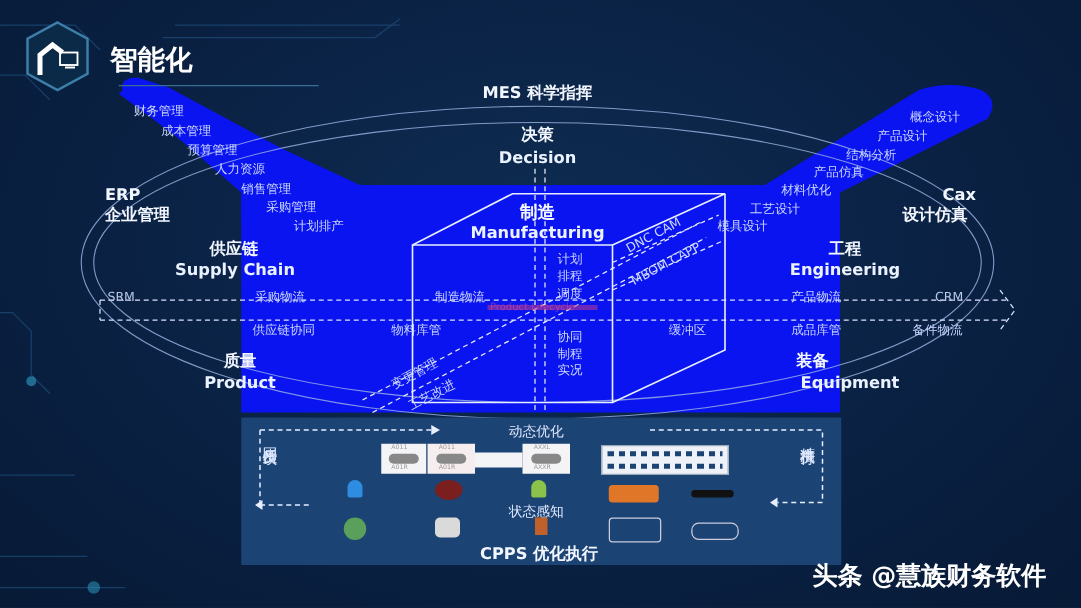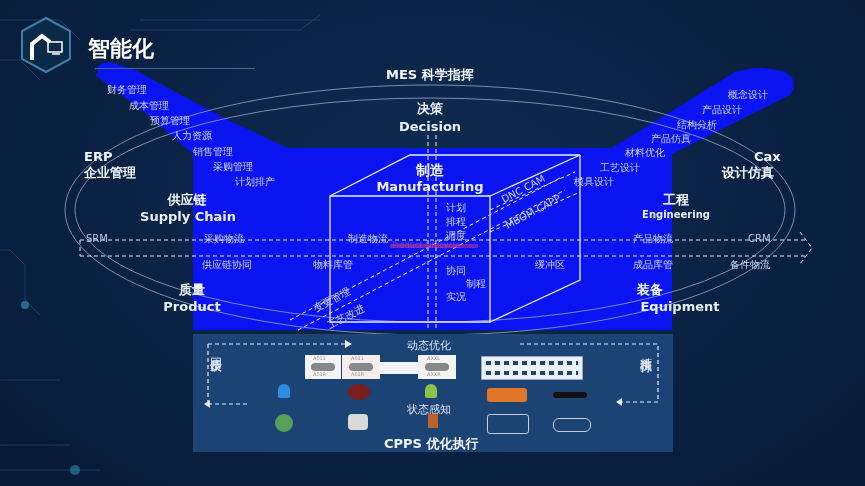--- a/index.html
+++ b/index.html
@@ -121,21 +121,21 @@
   <div class="t sm" style="left:600px;top:163px;">工艺设计</div>
   <div class="t sm" style="left:574px;top:177px;">模具设计</div>
 
   <div class="t lbl-cn" style="left:754px;top:150px;font-size:13px;">Cax</div>
   <div class="t lbl-cn" style="left:722px;top:166px;font-size:13px;">设计仿真</div>
 
   <div class="t lbl-cn center" style="left:147px;top:193px;width:80px;font-size:13px;">供应链</div>
   <div class="t lbl-en center" style="left:132px;top:210px;width:112px;font-size:13px;">Supply Chain</div>
 
   <div class="t lbl-cn center" style="left:636px;top:193px;width:80px;font-size:13px;">工程</div>
-  <div class="t lbl-en center" style="left:626px;top:210px;width:100px;font-size:10px;">Engineering</div>
+  <div class="t lbl-en center" style="left:626px;top:210px;width:100px;font-size:13px;">Engineering</div>
 
   <div class="t lbl-cn center" style="left:162px;top:283px;width:60px;font-size:13px;">质量</div>
   <div class="t lbl-en center" style="left:160px;top:300px;width:64px;font-size:13px;">Product</div>
 
   <div class="t lbl-cn center" style="left:620px;top:283px;width:60px;font-size:13px;">装备</div>
   <div class="t lbl-en center" style="left:634px;top:300px;width:92px;font-size:13px;">Equipment</div>
 
   <div class="t sm" style="left:86px;top:234px;color:#b7c7e6;">SRM</div>
   <div class="t sm" style="left:748px;top:234px;color:#b7c7e6;">CRM</div>
 
@@ -150,21 +150,21 @@
   <div class="t sm" style="left:730px;top:260px;">备件物流</div>
 
   <div class="t sm" style="left:500px;top:196px;transform:rotate(-28deg);transform-origin:left top;">DNC  CAM</div>
   <div class="t sm" style="left:504px;top:222px;transform:rotate(-28deg);transform-origin:left top;">MBOM  CAPP</div>
 
   <div class="t sm" style="left:446px;top:203px;">计划</div>
   <div class="t sm" style="left:446px;top:217px;">排程</div>
   <div class="t sm" style="left:446px;top:231px;text-align:right;">调度</div>
 
   <div class="t sm" style="left:446px;top:266px;">协同</div>
-  <div class="t sm" style="left:466px;top:279px;">制程</div>
+  <div class="t sm" style="left:446px;top:279px;">制程</div>
   <div class="t sm" style="left:446px;top:292px;">实况</div>
 
   <div class="t sm" style="left:312px;top:305px;transform:rotate(-28deg);transform-origin:left top;">变更管理</div>
   <div class="t sm" style="left:326px;top:322px;transform:rotate(-28deg);transform-origin:left top;">工艺改进</div>
 
   <div class="t" style="left:392px;top:242px;font-size:8px;color:#d04fa0;opacity:0.55;">Product Lifecycle</div>
 
   <div class="abs" style="left:193px;top:334px;width:480px;height:118px;background:#1b4373;"></div>
 
   <svg width="865" height="486">
@@ -213,14 +213,15 @@
     <div class="abs" style="left:4px;top:4px;width:92px;height:4px;background:repeating-linear-gradient(90deg,#1b4373 0 5px,#eef2f8 5px 9px);"></div>
     <div class="abs" style="left:4px;top:14px;width:92px;height:4px;background:repeating-linear-gradient(90deg,#1b4373 0 5px,#eef2f8 5px 9px);"></div>
   </div>
   <div class="abs" style="left:487px;top:388px;width:40px;height:14px;background:#e07628;border-radius:3px;"></div>
   <div class="abs" style="left:553px;top:392px;width:34px;height:6px;background:#111;border-radius:3px;"></div>
   <div class="abs" style="left:487px;top:414px;width:40px;height:18px;border:1px solid #ccd;border-radius:3px;"></div>
   <div class="abs" style="left:553px;top:418px;width:36px;height:12px;border:1px solid #ccd;border-radius:6px;"></div>
 
   <div class="t lbl-cn" style="left:384px;top:437px;font-size:13px;">CPPS 优化执行</div>
 
+  <div class="t wm" style="left:650px;top:450px;">头条 @慧族财务软件</div>
 
 </div>
 
 </body></html>

